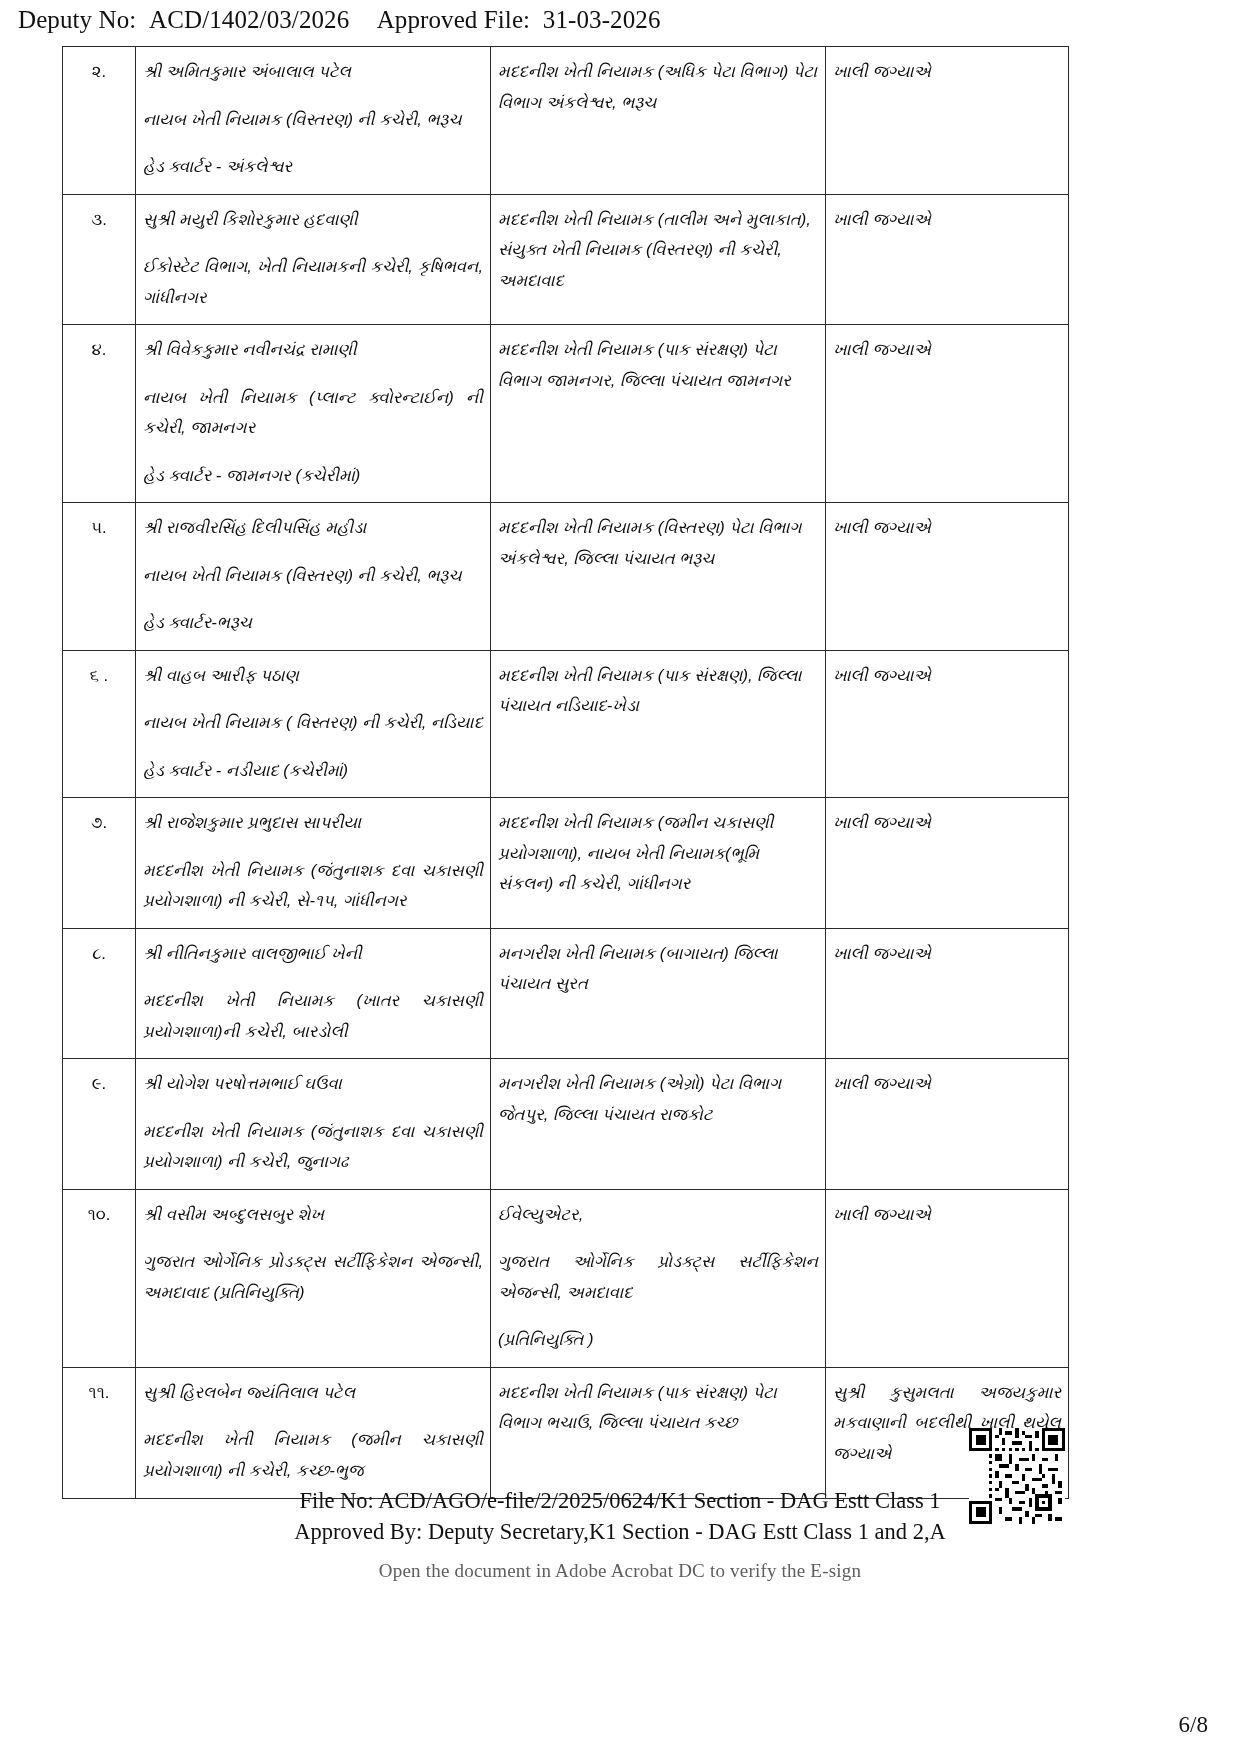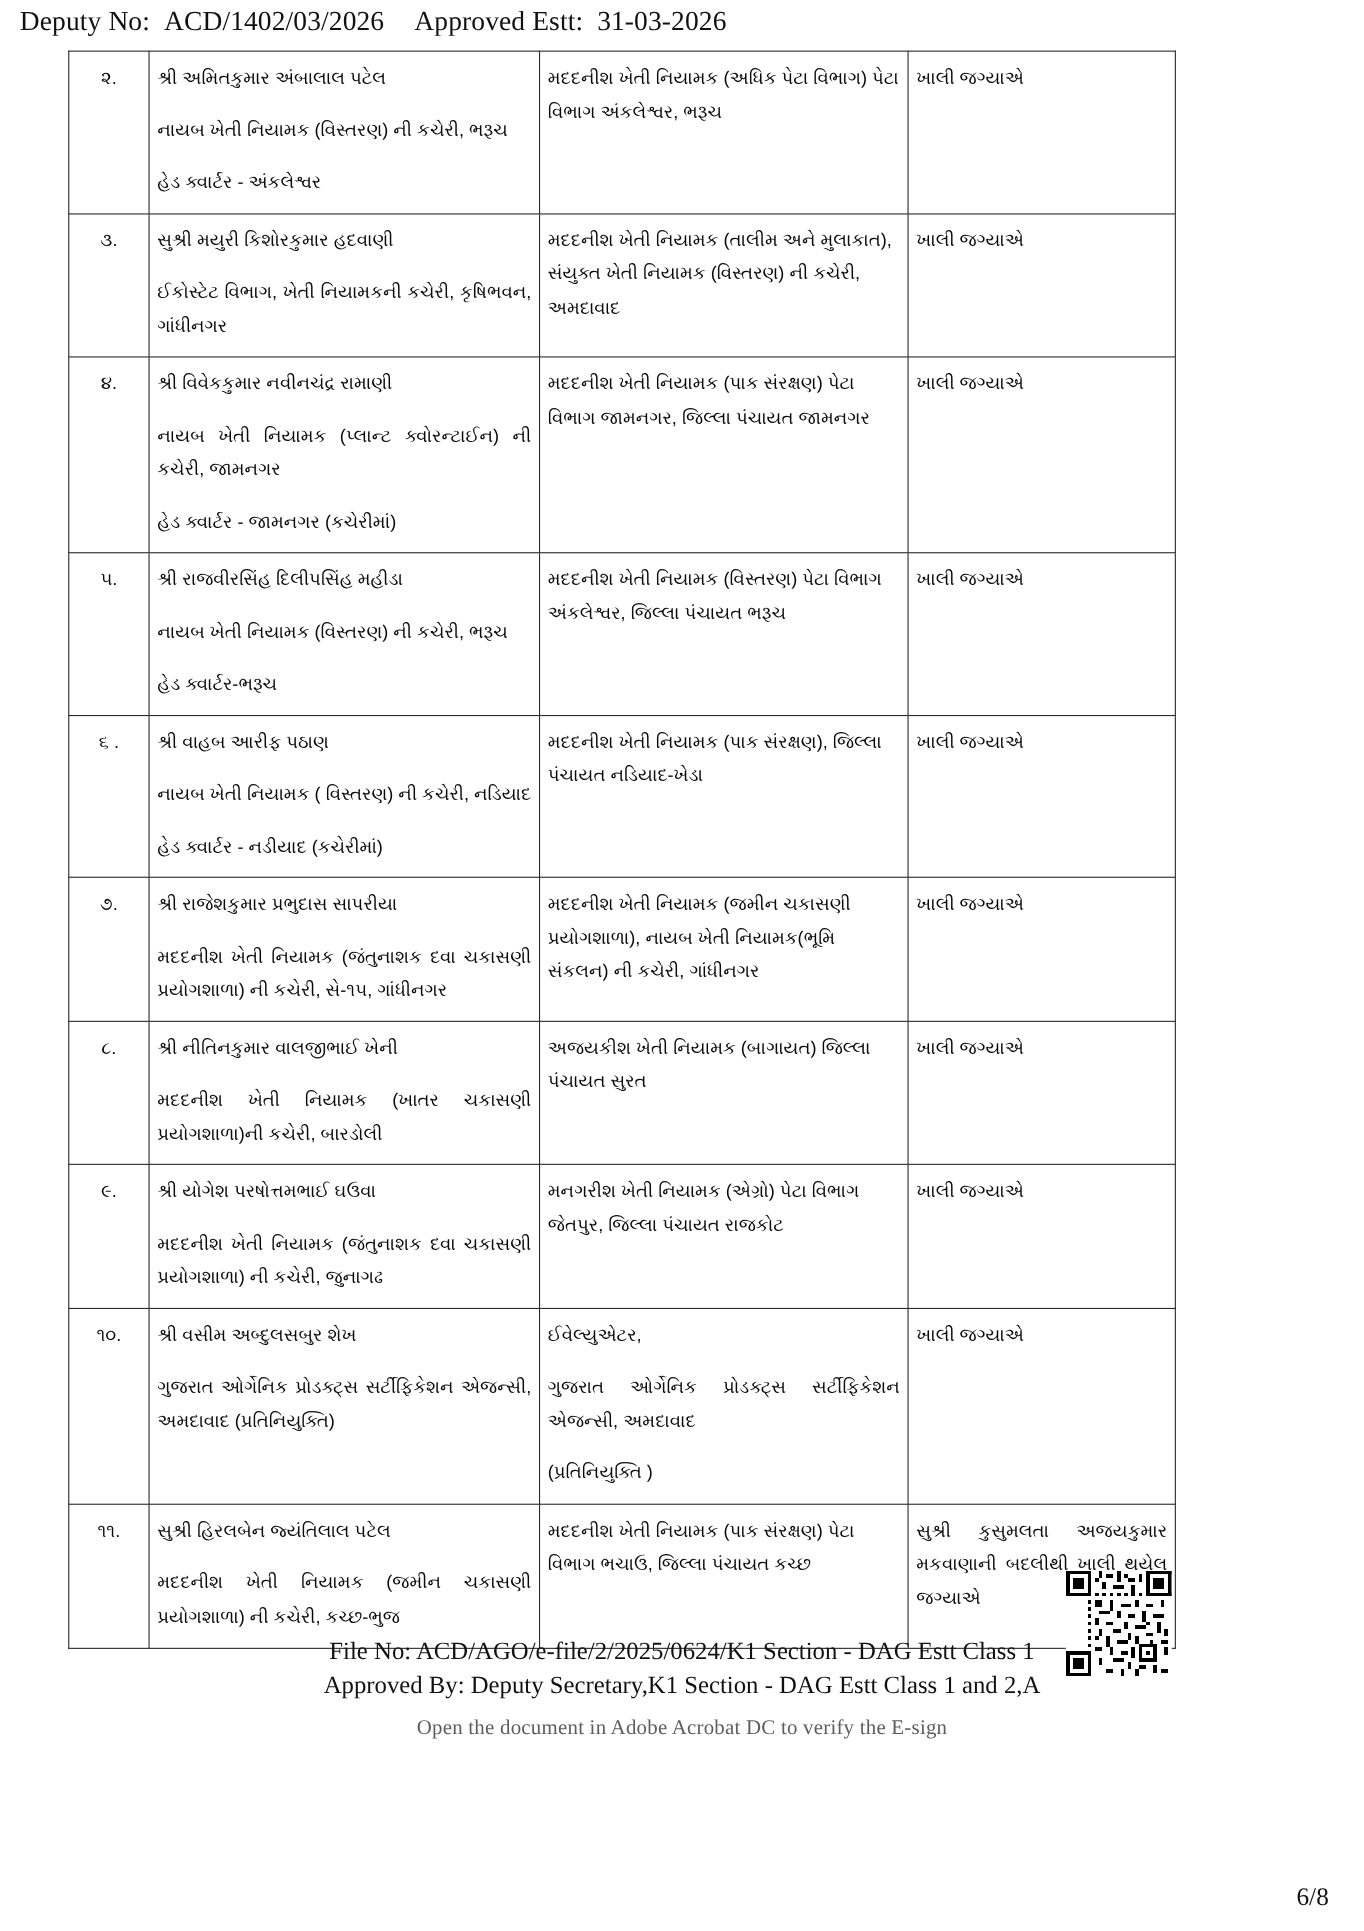--- a/index.html
+++ b/index.html
@@ -53,21 +53,21 @@
   td.col-sr {
     width: 58px;
     text-align: center;
     padding-left: 2px;
     padding-right: 2px;
   }
   td.col-from { width: 340px; }
   td.col-to   { width: 320px; }
   td.col-rem  { width: 228px; }
 
-  .para { margin: 0 0 0 0; }
+  .para { margin: 0 0 0 0; font-style: italic; }
   .para + .para { margin-top: 17px; }
   .just { text-align: justify; text-align-last: left; }
 
   
   .footer-block {
     position: absolute;
     left: 0;
     top: 1485px;
     width: 1240px;
     text-align: center;
@@ -111,21 +111,21 @@
     color: #111;
   }
 </style>
 </head>
 <body>
 
 <div class="doc-header">
   <span>Deputy No:</span>
   <span>&nbsp;</span><span>ACD/1402/03/2026</span>
   <span class="gap"></span>
-  <span>Approved Estt:</span>
+  <span>Approved File:</span>
   <span>&nbsp;</span><span>31-03-2026</span>
 </div>
 
 <div class="table-wrap">
   <table class="transfer-table">
     <tbody id="table-body">
         <tr>
           <td class="col-sr">૨.</td>
           <td class="col-from">
             <div class="para">શ્રી અમિતકુમાર અંબાલાલ પટેલ</div>
@@ -207,21 +207,21 @@
             <div class="para just">ખાલી જગ્યાએ</div>
           </td>
         </tr>
         <tr>
           <td class="col-sr">૮.</td>
           <td class="col-from">
             <div class="para">શ્રી નીતિનકુમાર વાલજીભાઈ ખેની</div>
             <div class="para just">મદદનીશ ખેતી નિયામક (ખાતર ચકાસણી પ્રયોગશાળા)ની કચેરી, બારડોલી</div>
           </td>
           <td class="col-to">
-            <div class="para">અજયકીશ ખેતી નિયામક (બાગાયત) જિલ્લા પંચાયત સુરત</div>
+            <div class="para">મનગરીશ ખેતી નિયામક (બાગાયત) જિલ્લા પંચાયત સુરત</div>
           </td>
           <td class="col-rem">
             <div class="para just">ખાલી જગ્યાએ</div>
           </td>
         </tr>
         <tr>
           <td class="col-sr">૯.</td>
           <td class="col-from">
             <div class="para">શ્રી યોગેશ પરષોત્તમભાઈ ઘઉવા</div>
             <div class="para just">મદદનીશ ખેતી નિયામક (જંતુનાશક દવા ચકાસણી પ્રયોગશાળા) ની કચેરી, જુનાગઢ</div>

